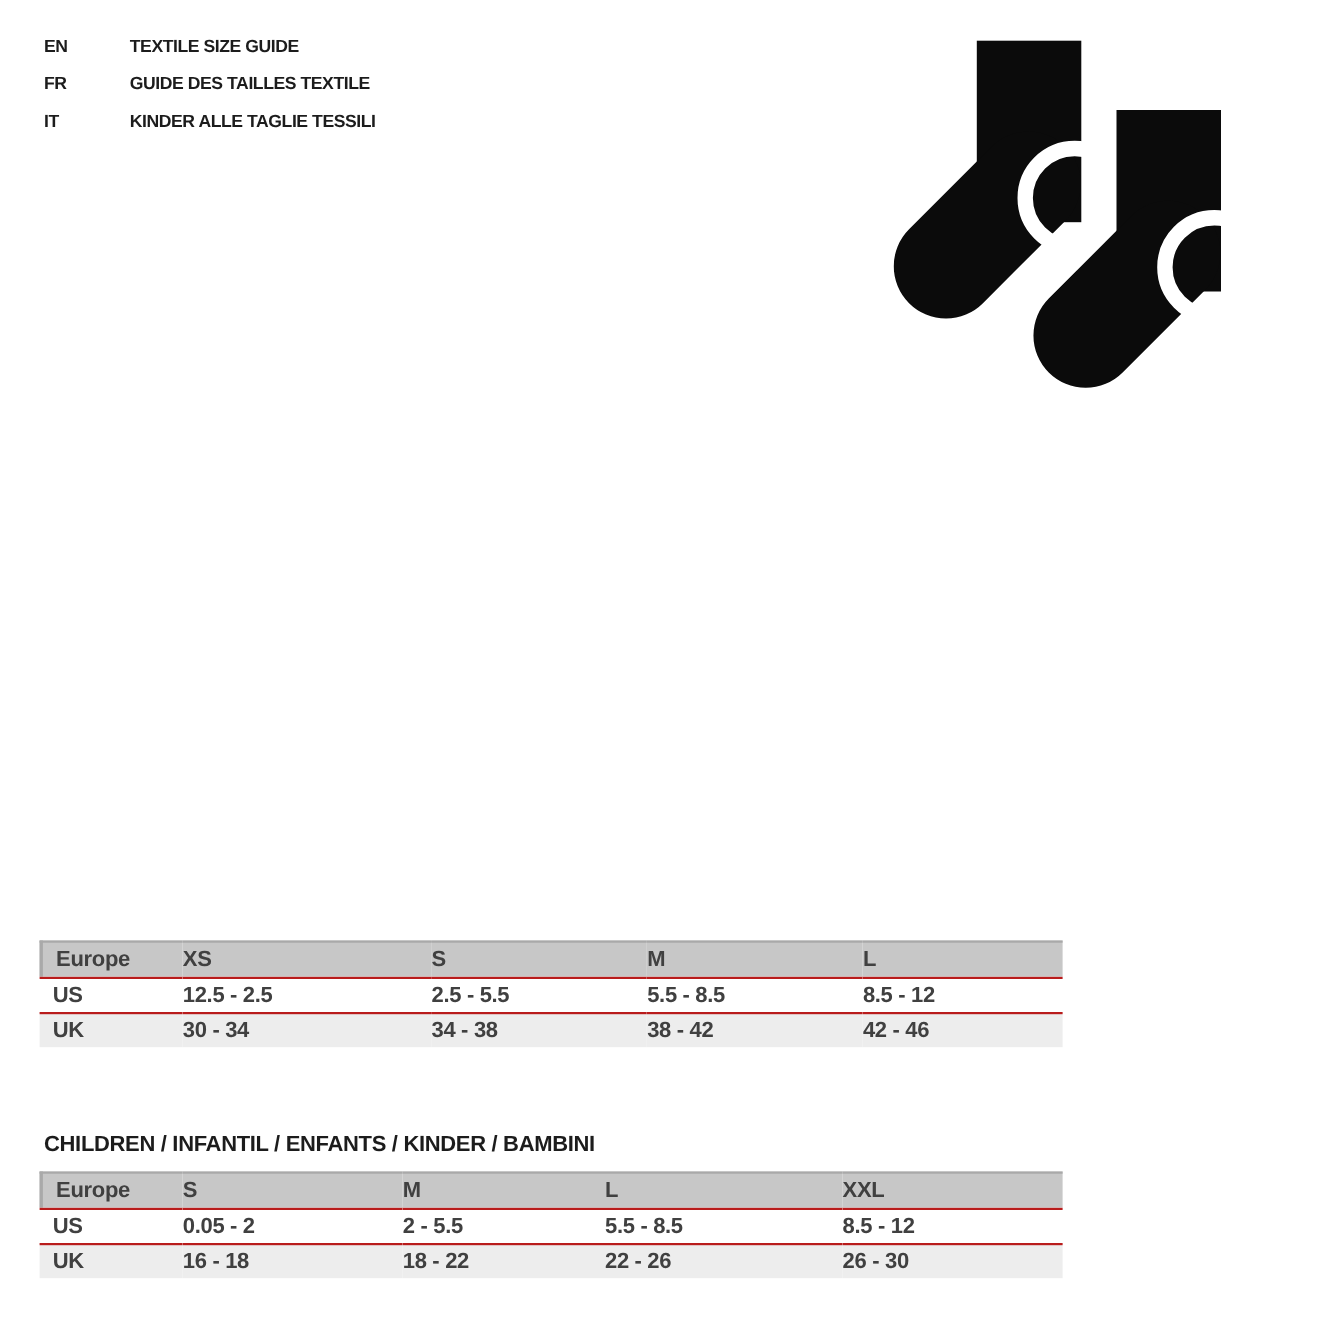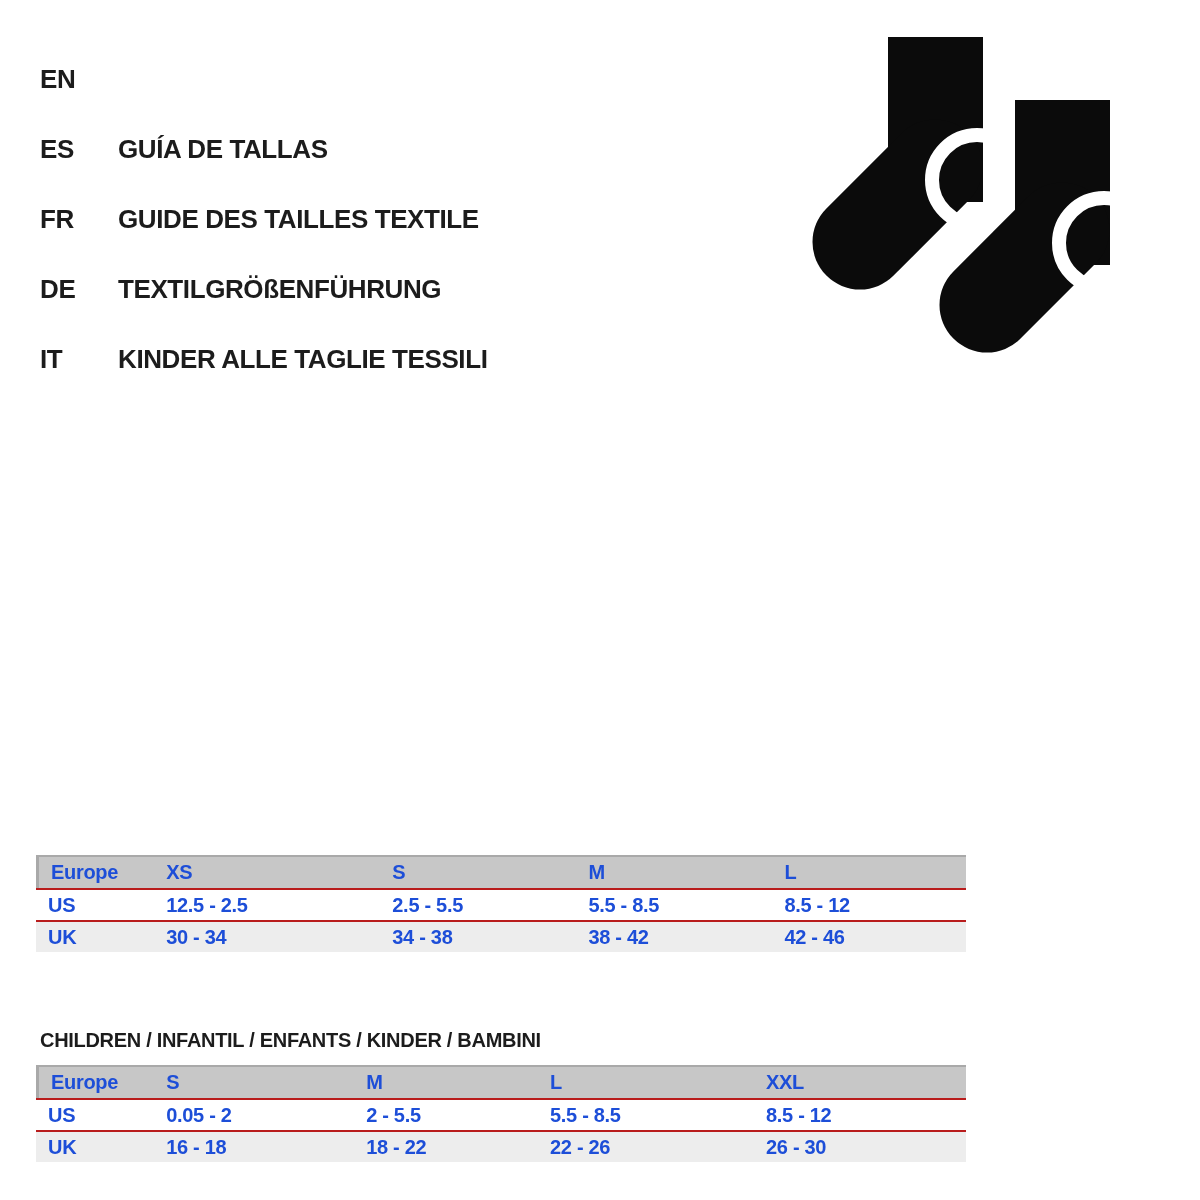--- a/index.html
+++ b/index.html
@@ -15,24 +15,23 @@
 
   
   .lang-list {
     position: absolute;
     left: 40px;
     top: 26px;
   }
   .lang-row {
     display: flex;
     line-height: 34px;
-    font-size: 26px;
+    font-size: 16px;
     font-weight: bold;
     letter-spacing: -0.4px;
-    margin-top: 36px;
   }
   .lang-code { width: 78px; }
 
   
   .category-line {
     position: absolute;
     left: 40px;
     top: 218px;
     font-size: 23px;
     font-weight: bold;
@@ -62,21 +61,21 @@
 
   .size-table {
     position: absolute;
     left: 36px;
     width: 930px;
     border-collapse: separate;
     border-spacing: 0;
     font-size: 20px;
     font-weight: bold;
     letter-spacing: -0.3px;
-    color: #1d4ed8;
+    color: #404040;
   }
   .table-man { top: 855px; }
   .table-children { top: 1065px; }
 
   .size-table th, .size-table td {
     height: 30px;
     padding: 0;
     text-align: left;
     vertical-align: middle;
     font-weight: bold;
@@ -97,32 +96,25 @@
   .row-uk td { background: #ededed; }
 </style>
 </head>
 <body>
 
 <div class="page">
 
   <div class="lang-list">
     <div class="lang-row">
       <span class="lang-code">EN</span>
-    </div>
-    <div class="lang-row">
-      <span class="lang-code">ES</span>
-      <span class="lang-label">GUÍA DE TALLAS</span>
+      <span class="lang-label">TEXTILE SIZE GUIDE</span>
     </div>
     <div class="lang-row">
       <span class="lang-code">FR</span>
       <span class="lang-label">GUIDE DES TAILLES TEXTILE</span>
-    </div>
-    <div class="lang-row">
-      <span class="lang-code">DE</span>
-      <span class="lang-label">TEXTILGRÖßENFÜHRUNG</span>
     </div>
     <div class="lang-row">
       <span class="lang-code">IT</span>
       <span class="lang-label">KINDER ALLE TAGLIE TESSILI</span>
     </div>
   </div>
 
 
   <svg class="socks-icon" viewBox="0 0 300 326" xmlns="http://www.w3.org/2000/svg" aria-hidden="true">
     <defs>

